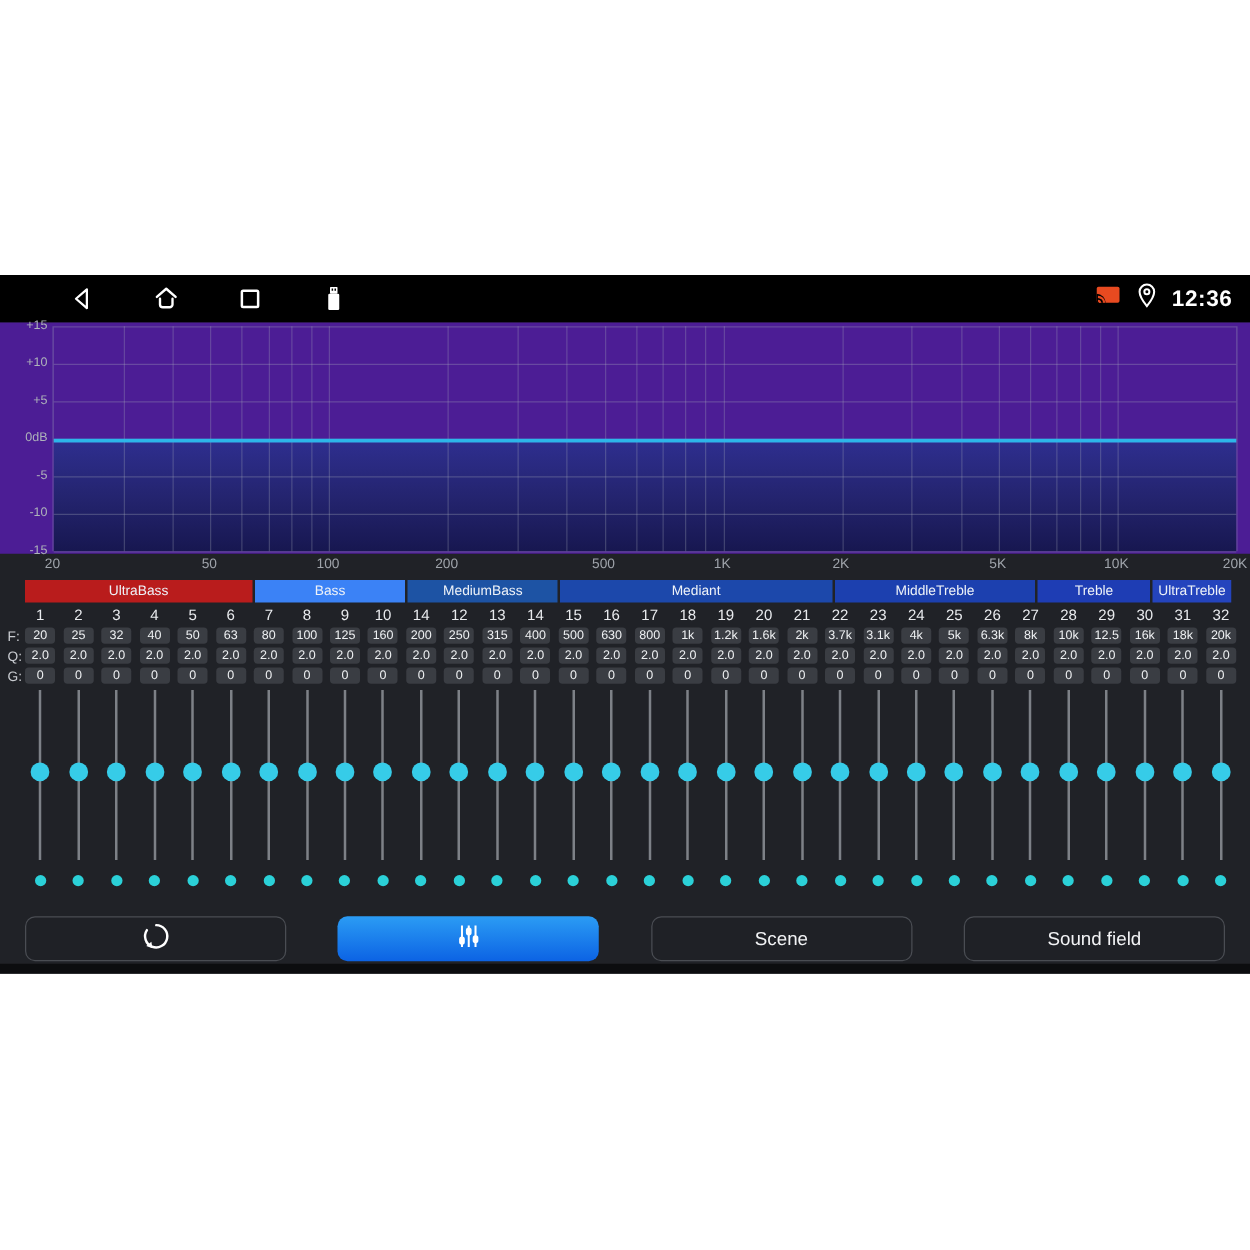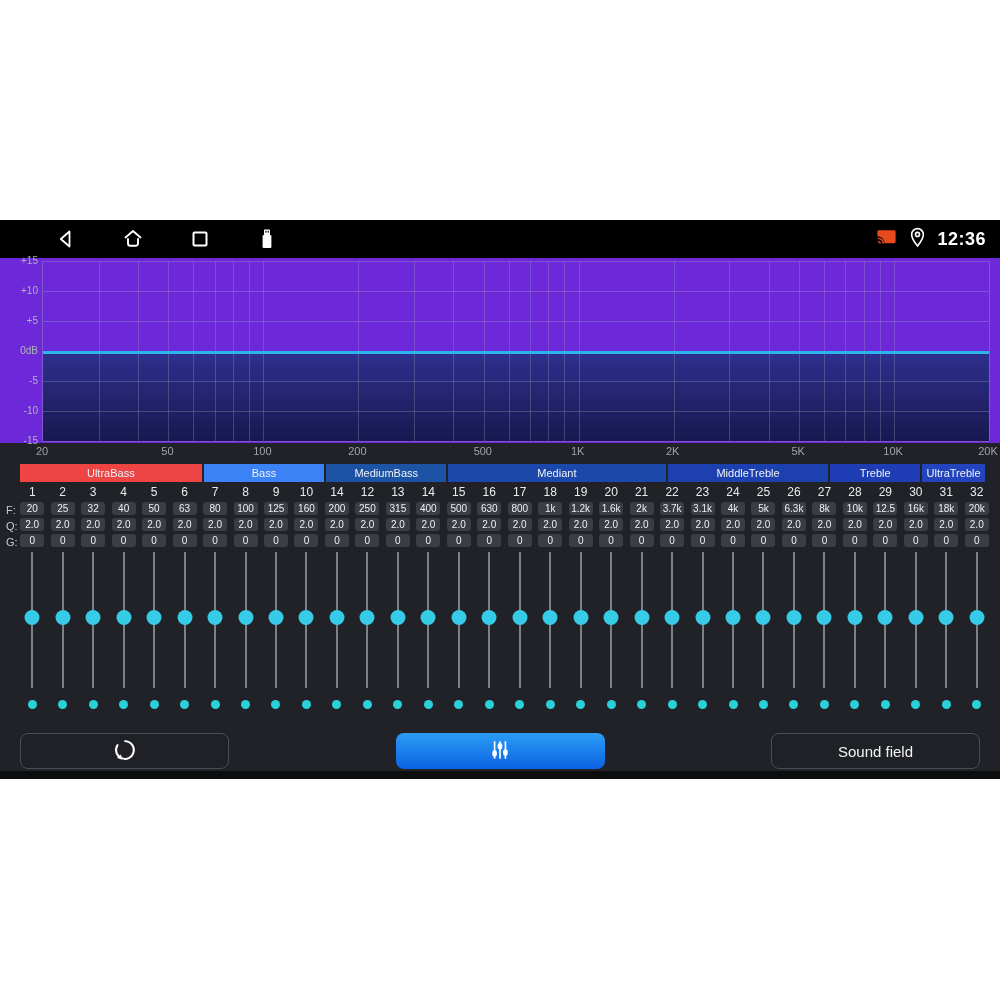--- a/index.html
+++ b/index.html
@@ -5,21 +5,21 @@
   html,body{margin:0;padding:0;background:#fff;width:1000px;height:1000px;
     font-family:"Liberation Sans",sans-serif;-webkit-font-smoothing:antialiased;}
   #ui{position:absolute;top:220px;left:0;width:1000px;height:559px;background:#202227;overflow:hidden;}
   
   .status-bar{position:absolute;top:0;left:0;width:100%;height:38px;background:#000;display:flex;align-items:center;}
   .nav-icons{display:flex;gap:41px;margin-left:53px;}
   .nav-icons .ic{width:26px;height:26px;display:flex;align-items:center;justify-content:center;}
   .right-icons{margin-left:auto;display:flex;align-items:center;gap:8px;margin-right:14px;}
   .time{color:#fff;font-size:18px;font-weight:bold;letter-spacing:.5px;}
   
-  .graph-area{position:absolute;top:38px;left:0;width:1000px;height:185px;background:#6d28d9;}
+  .graph-area{position:absolute;top:38px;left:0;width:1000px;height:185px;background:#4c1d95;}
   .db-label{position:absolute;right:962px;width:36px;text-align:right;font-size:10px;color:#aeb3ba;}
   #plot{position:absolute;left:42px;top:3px;width:946px;height:180px;border-left:1px solid rgba(170,178,190,.35);border-right:1px solid rgba(170,178,190,.35);}
   .hline{position:absolute;left:0;width:100%;height:1px;background:rgba(168,176,188,.30);}
   .vline{position:absolute;top:0;height:100%;width:1px;background:rgba(168,176,188,.28);}
   #fill{position:absolute;left:0;right:0;top:93px;height:87px;background:linear-gradient(180deg,#2e2e8e 0%,#24246f 50%,#171750 100%);}
   #zero-line{position:absolute;left:0;right:0;top:90px;height:3px;}
   .freq-row{position:absolute;top:223px;left:0;width:1000px;height:20px;}
   .freq-label{position:absolute;top:2px;transform:translateX(-50%);font-size:11px;color:#9fa4ab;}
   
   .headers-row{position:absolute;top:244px;left:20px;width:965px;height:18px;display:flex;gap:2px;}
@@ -149,21 +149,21 @@
       <div class="freq-label" style="left: 357.333px;">200</div>
       <div class="freq-label" style="left: 482.817px;">500</div>
       <div class="freq-label" style="left: 577.742px;">1K</div>
       <div class="freq-label" style="left: 672.667px;">2K</div>
       <div class="freq-label" style="left: 798.15px;">5K</div>
       <div class="freq-label" style="left: 893.075px;">10K</div>
       <div class="freq-label" style="left: 988px;">20K</div>
     </div>
 
   <div class="headers-row" id="headers-row">
-      <div class="band-header" style="flex: 182 0 0px; background: #ef4444;">UltraBass</div>
+      <div class="band-header" style="flex: 182 0 0px; background: #b91c1c;">UltraBass</div>
       <div class="band-header" style="flex: 121 0 0px; background: #3b82f6;">Bass</div>
       <div class="band-header" style="flex: 120 0 0px; background: rgb(29, 83, 164);">MediumBass</div>
       <div class="band-header" style="flex: 218 0 0px; background: rgb(28, 72, 171);">Mediant</div>
       <div class="band-header" style="flex: 161 0 0px; background: rgb(28, 64, 175);">MiddleTreble</div>
       <div class="band-header" style="flex: 90 0 0px; background: rgb(30, 61, 180);">Treble</div>
       <div class="band-header" style="flex: 63 0 0px; background: rgb(36, 68, 189);">UltraTreble</div>
     </div>
 
   <div class="rowlabel" style="top:284px">F:</div>
   <div class="rowlabel" style="top:300px">Q:</div>
@@ -489,18 +489,21 @@
             </g>
             <g fill="#fff">
               <rect x="4.9" y="12.2" width="4.2" height="6" rx="2"></rect>
               <rect x="9.9" y="5.5" width="4.2" height="6" rx="2"></rect>
               <rect x="14.9" y="11.2" width="4.2" height="6" rx="2"></rect>
             </g>
           </svg>
       </span>
     </div>
     <div class="btn">
+      <span>Scene</span>
+    </div>
+    <div class="btn">
       <span>Sound field</span>
     </div>
   </div>
 
   <div class="bottom-strip"></div>
 </div>
 
 </body></html>

